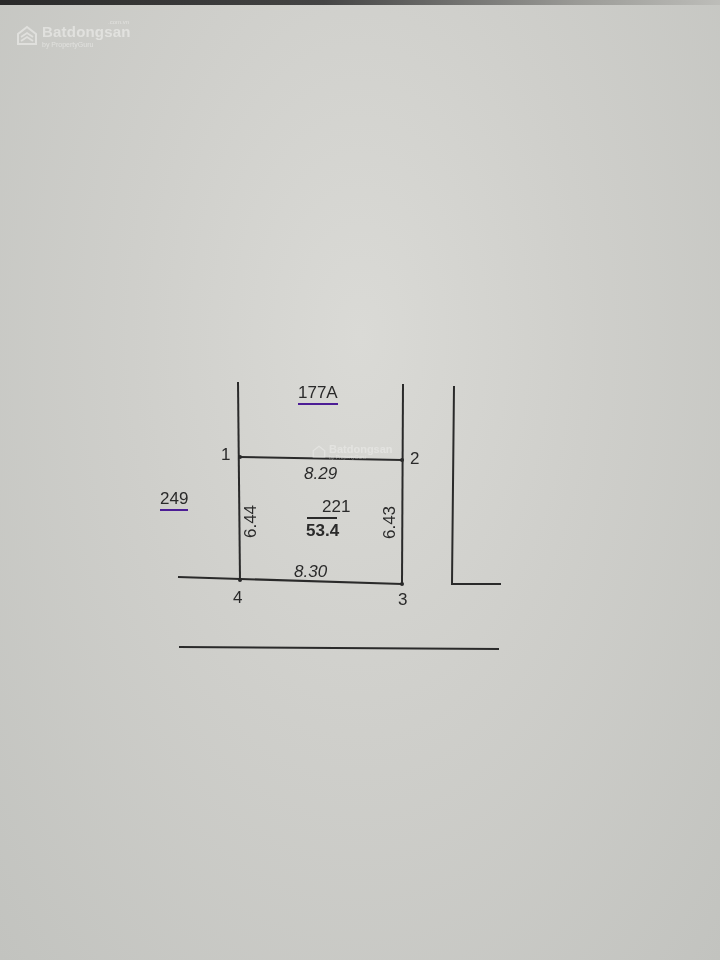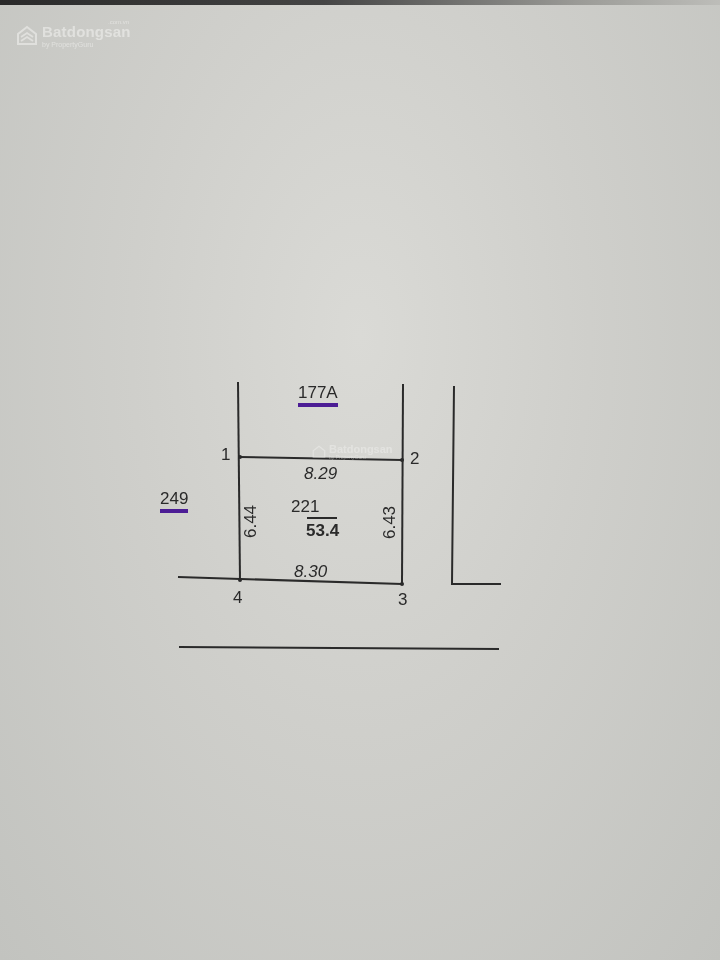--- a/index.html
+++ b/index.html
@@ -11,21 +11,21 @@
     .topedge { position: absolute; left: 0; top: 0; width: 720px; height: 5px;
       background: linear-gradient(90deg, #2a2a2a 0%, #444 45%, #9a9a96 80%, #bdbdb9 100%); }
     .watermark { position: absolute; left: 16px; top: 24px; display: flex; align-items: center; gap: 4px; opacity: 0.55; }
     .wm-logo { width: 22px; height: 22px; }
     .wm-text { display: flex; flex-direction: column; line-height: 1; }
     .wm-brand { color: #f4f4f2; font-size: 15px; font-weight: bold; letter-spacing: 0.2px; }
     .wm-sub { color: #f4f4f2; font-size: 7px; margin-top: 2px; }
     .wm-domain { position: absolute; left: 92px; top: -5px; color: #f4f4f2; font-size: 6px; }
     svg.plot { position: absolute; left: 0; top: 0; }
     .lbl { position: absolute; color: #2a2a2a; font-size: 17px; line-height: 1; }
-    .ul { border-bottom: 4px solid #4c1d95; padding-bottom: 2px; }
+    .ul { border-bottom: 2px solid #4c1d95; padding-bottom: 2px; }
     .rot { transform: rotate(-90deg); transform-origin: center center; }
     .cwm { position: absolute; left: 312px; top: 444px; display: flex; align-items: center; gap: 3px; opacity: 0.45; }
     .cwm-brand { color: #f2f2f0; font-size: 11px; font-weight: bold; }
     .cwm-sub { color: #f2f2f0; font-size: 5px; }
   </style>
 </head>
 <body>
 
 <div class="topedge"></div>
 
@@ -82,14 +82,14 @@
 <span class="lbl" style="left:221px; top:446px;">1</span>
 <span class="lbl" style="left:410px; top:450px;">2</span>
 <span class="lbl" style="left:398px; top:591px;">3</span>
 <span class="lbl" style="left:233px; top:589px;">4</span>
 
 <span class="lbl" style="left:304px; top:465px;font-style:italic;">8.29</span>
 <span class="lbl rot" style="left:373px; top:514px;">6.43</span>
 <span class="lbl" style="left:294px; top:563px;font-style:italic;">8.30</span>
 <span class="lbl rot" style="left:234px; top:513px;">6.44</span>
 
-<span class="lbl" style="left:291px; top:498px;">221</span>
+<span class="lbl" style="left:322px; top:498px;">221</span>
 <span class="lbl" style="left:306px; top:522px;font-weight:bold;">53.4</span>
 
 </body></html>

